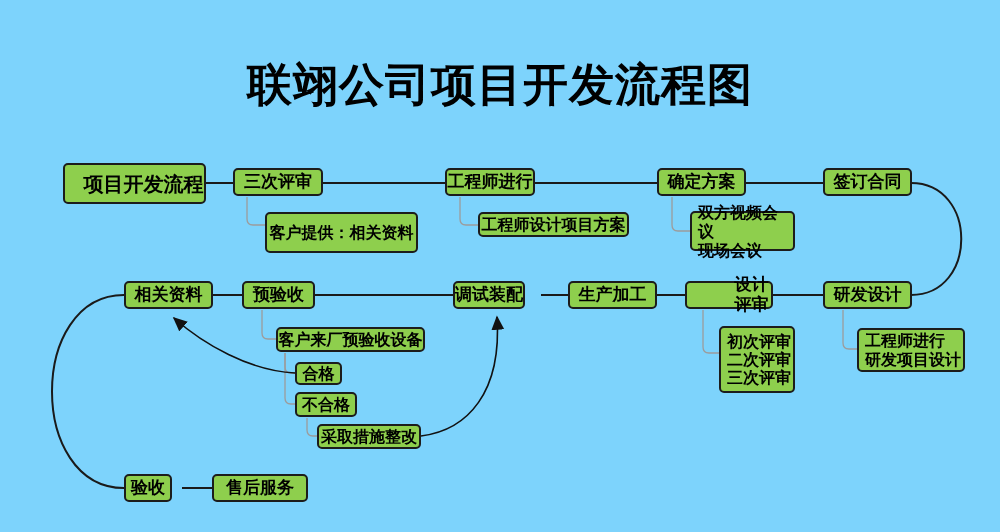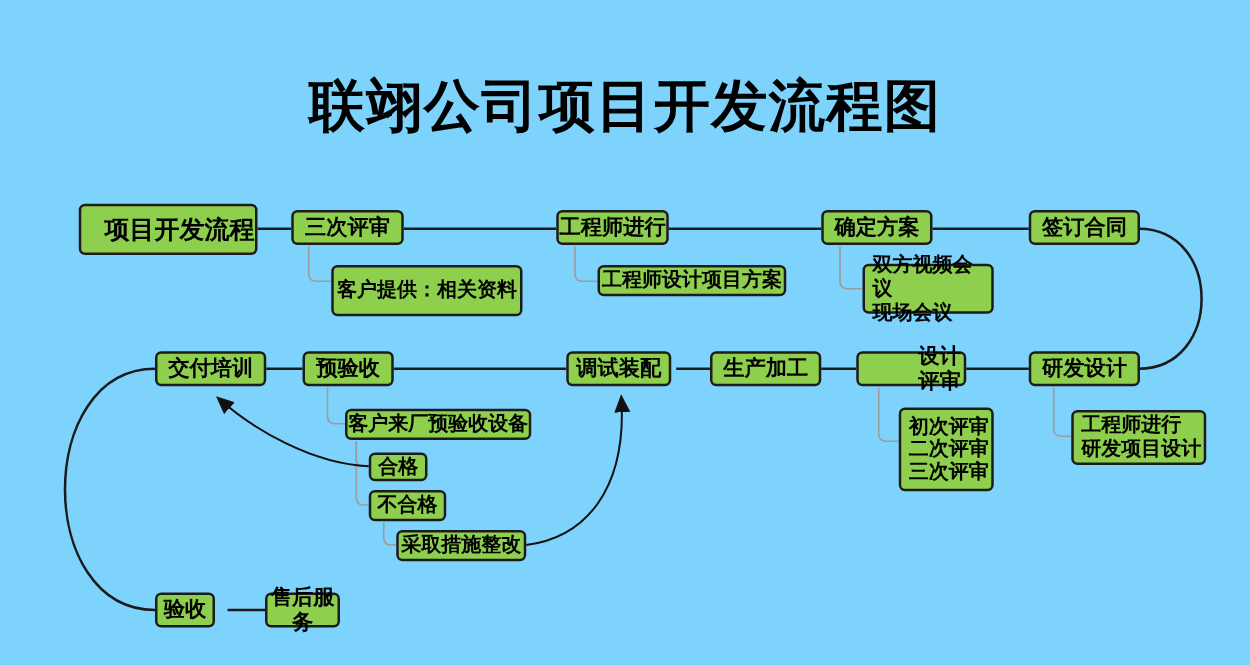--- a/index.html
+++ b/index.html
@@ -98,33 +98,33 @@
   <div class="box root" style="left:63px;top:163px;width:143px;height:41px;padding-left:18px;">项目开发流程</div>
   <div class="box" style="left:233px;top:168px;width:90px;height:28px;">三次评审</div>
   <div class="box note" style="left:265px;top:212px;width:153px;height:41px;">客户提供：相关资料</div>
   <div class="box" style="left:445px;top:168px;width:90px;height:28px;">工程师进行</div>
   <div class="box note" style="left:478px;top:212px;width:151px;height:25px;">工程师设计项目方案</div>
   <div class="box" style="left:657px;top:168px;width:89px;height:28px;">确定方案</div>
   <div class="box note ml" style="left:690px;top:211px;width:105px;height:40px;">双方视频会议
 现场会议</div>
   <div class="box" style="left:823px;top:168px;width:89px;height:28px;">签订合同</div>
 
-  <div class="box" style="left:124px;top:281px;width:89px;height:28px;">交付培训</div>
+  <div class="box" style="left:124px;top:281px;width:89px;height:28px;">相关资料</div>
   <div class="box" style="left:242px;top:281px;width:73px;height:28px;">预验收</div>
   <div class="box note" style="left:276px;top:327px;width:149px;height:25px;">客户来厂预验收设备</div>
-  <div class="box" style="left:453px;top:281px;width:84px;height:28px;">调试装配</div>
+  <div class="box" style="left:453px;top:281px;width:72px;height:28px;">调试装配</div>
   <div class="box" style="left:568px;top:281px;width:89px;height:28px;">生产加工</div>
   <div class="box" style="left:685px;top:281px;width:88px;height:28px;padding-left:45px;">设计评审</div>
   <div class="box note ml ml3" style="left:719px;top:326px;width:76px;height:67px;">初次评审
 二次评审
 三次评审</div>
   <div class="box" style="left:823px;top:281px;width:89px;height:28px;">研发设计</div>
   <div class="box note ml" style="left:857px;top:328px;width:108px;height:44px;">工程师进行
 研发项目设计</div>
 
   <div class="box note" style="left:295px;top:362px;width:47px;height:23px;">合格</div>
   <div class="box note" style="left:295px;top:392px;width:62px;height:25px;">不合格</div>
   <div class="box note" style="left:317px;top:424px;width:104px;height:25px;">采取措施整改</div>
 
   <div class="box" style="left:124px;top:474px;width:48px;height:28px;">验收</div>
-  <div class="box" style="left:212px;top:474px;width:60px;height:28px;">售后服务</div>
+  <div class="box" style="left:212px;top:474px;width:96px;height:28px;">售后服务</div>
 
 </div>
 
 </body></html>

